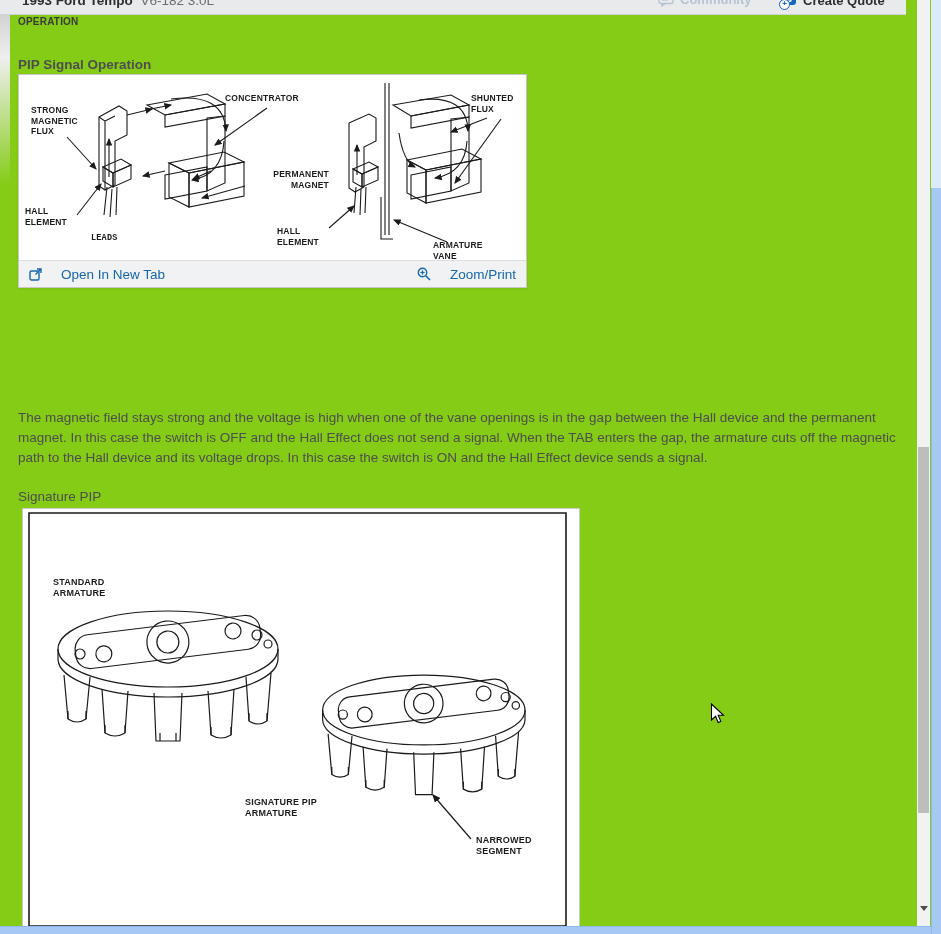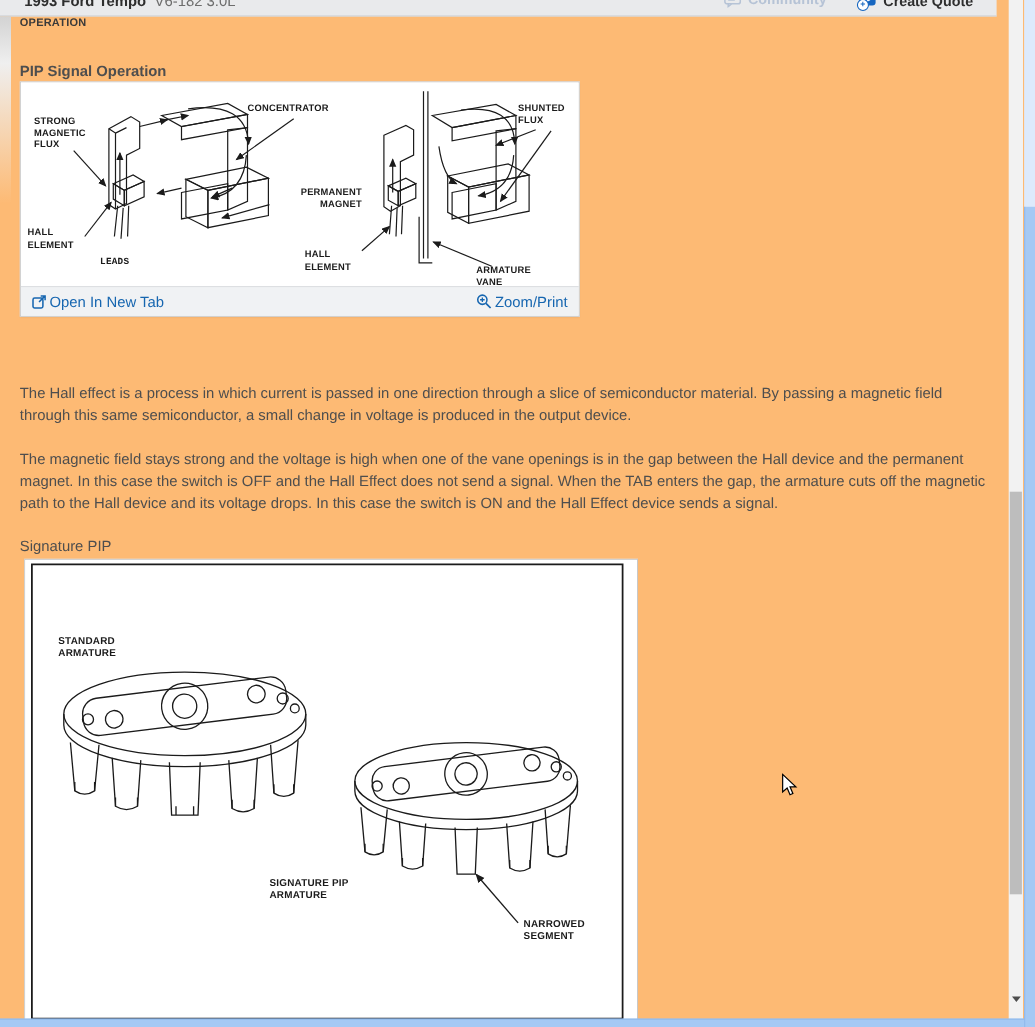--- a/index.html
+++ b/index.html
@@ -1,16 +1,16 @@
 <!DOCTYPE html>
 <html><head>
 <meta charset="utf-8">
 <style>
   html,body{margin:0;padding:0;background:#fff;}
-  #app{position:relative;width:941px;height:934px;overflow:hidden;background:#fdba74;
+  #app{position:relative;width:941px;height:934px;overflow:hidden;background:#84cc16;
        font-family:"Liberation Sans",sans-serif;color:#4e4e4e;}
   
   .toolbar{position:absolute;left:0;top:-9px;width:906px;height:24px;background:#e9eaec;
            border-bottom:1px solid #cfd1d4;display:flex;align-items:center;box-sizing:border-box;}
   .toolbar-title{position:absolute;left:22px;top:2px;font-size:13.5px;white-space:nowrap;}
   .t-bold{font-weight:bold;color:#2e2e2e;}
   .t-rest{color:#6d6d6d;margin-left:4px;}
   .tb-action{position:absolute;top:1px;display:flex;align-items:center;gap:6px;font-size:13px;cursor:default;}
   .community-btn{left:658px;color:#b6c3d6;font-weight:bold;}
   .quote-btn{left:780px;color:#2e2e2e;font-weight:bold;}
@@ -27,21 +27,21 @@
   .fig-caption{position:absolute;left:18px;font-size:13.5px;color:#4e4e4e;}
   .para{position:absolute;left:18px;width:880px;font-size:13.5px;line-height:20px;color:#4e4e4e;margin:0;}
   
   .figure-card{position:absolute;background:#fff;border:1px solid #c8c8c8;box-sizing:border-box;}
   #fig1{left:18px;top:74px;width:509px;height:214px;box-shadow:0 1px 2px rgba(0,0,0,.08);}
   #fig1 .canvas{position:relative;width:507px;height:185px;background:#fff;}
   #fig2{left:22px;top:508px;width:558px;height:440px;}
   #fig2 .canvas{position:relative;width:556px;height:438px;background:#fff;}
   .fig-footer{position:absolute;left:0;bottom:0;width:507px;height:27px;background:#f0f2f4;
               border-top:1px solid #dddfe2;display:flex;align-items:center;justify-content:space-between;box-sizing:border-box;padding:0 10px;}
-  .fig-link{display:flex;align-items:center;gap:3px;color:#1666b0;font-size:13.5px;text-decoration:none;cursor:pointer;}
+  .fig-link{display:flex;align-items:center;gap:19px;color:#1666b0;font-size:13.5px;text-decoration:none;cursor:pointer;}
   
   .dlab{position:absolute;font-size:8.5px;line-height:1.25;font-weight:bold;color:#1b1b1b;
         letter-spacing:.2px;white-space:pre-line;}
   .dlab2{font-size:9px;}
   .ta-l{text-align:left;}
   svg.lineart{position:absolute;left:0;top:0;}
   svg.lineart *{vector-effect:non-scaling-stroke;}
   
   .sb-inner-track{position:absolute;left:917px;top:0;width:13px;height:934px;background:#f2f2f2;}
   .sb-inner-thumb{position:absolute;left:918px;top:447px;width:11px;height:366px;background:#bdbdbd;}
@@ -187,21 +187,20 @@
           <circle cx="5.5" cy="5.5" r="4.2" fill="none" stroke="#1666b0" stroke-width="1.4"></circle>
           <line x1="8.8" y1="8.8" x2="13" y2="13" stroke="#1666b0" stroke-width="1.6"></line>
           <line x1="3.4" y1="5.5" x2="7.6" y2="5.5" stroke="#1666b0" stroke-width="1.2"></line>
           <line x1="5.5" y1="3.4" x2="5.5" y2="7.6" stroke="#1666b0" stroke-width="1.2"></line>
         </svg>
         <span>Zoom/Print</span>
       </a>
     </div>
   </div>
 
-  <p class="para" style="top:348px;">The Hall effect is a process in which current is passed in one direction through a slice of semiconductor material. By passing a magnetic field through this same semiconductor, a small change in voltage is produced in the output device.</p>
   <p class="para" style="top:408px;">The magnetic field stays strong and the voltage is high when one of the vane openings is in the gap between the Hall device and the permanent magnet. In this case the switch is OFF and the Hall Effect does not send a signal. When the TAB enters the gap, the armature cuts off the magnetic path to the Hall device and its voltage drops. In this case the switch is ON and the Hall Effect device sends a signal.</p>
 
   <div class="fig-caption" style="top:489px;">Signature PIP</div>
 
   <div class="figure-card" id="fig2">
     <div class="canvas">
       <svg class="lineart" width="556" height="438" viewBox="0 0 556 438" fill="none" stroke="#1b1b1b" stroke-width="1.2">
         <defs>
           <marker id="arr2" markerWidth="8" markerHeight="8" refX="6" refY="3" orient="auto">
             <path d="M0,0 L7,3 L0,6 Z" fill="#1b1b1b" stroke="none"></path>

